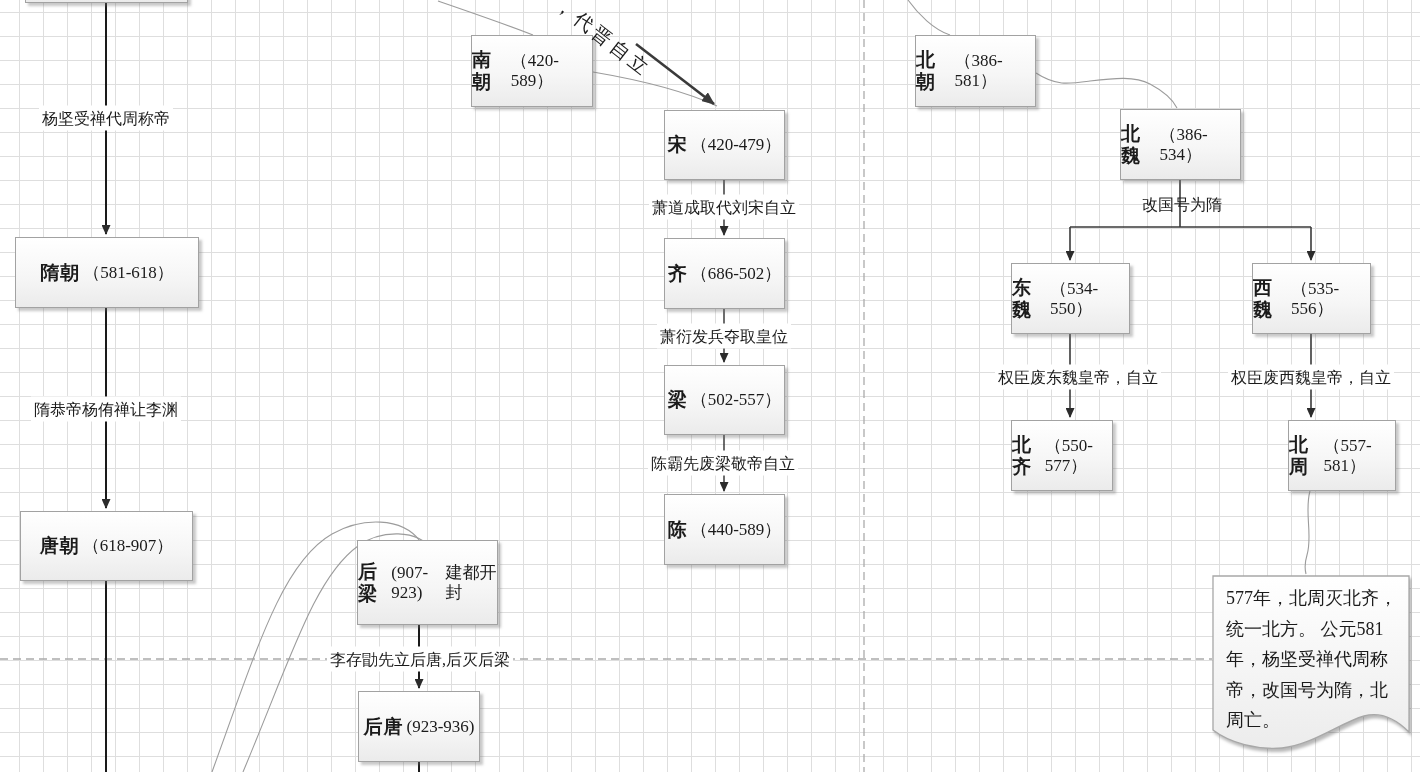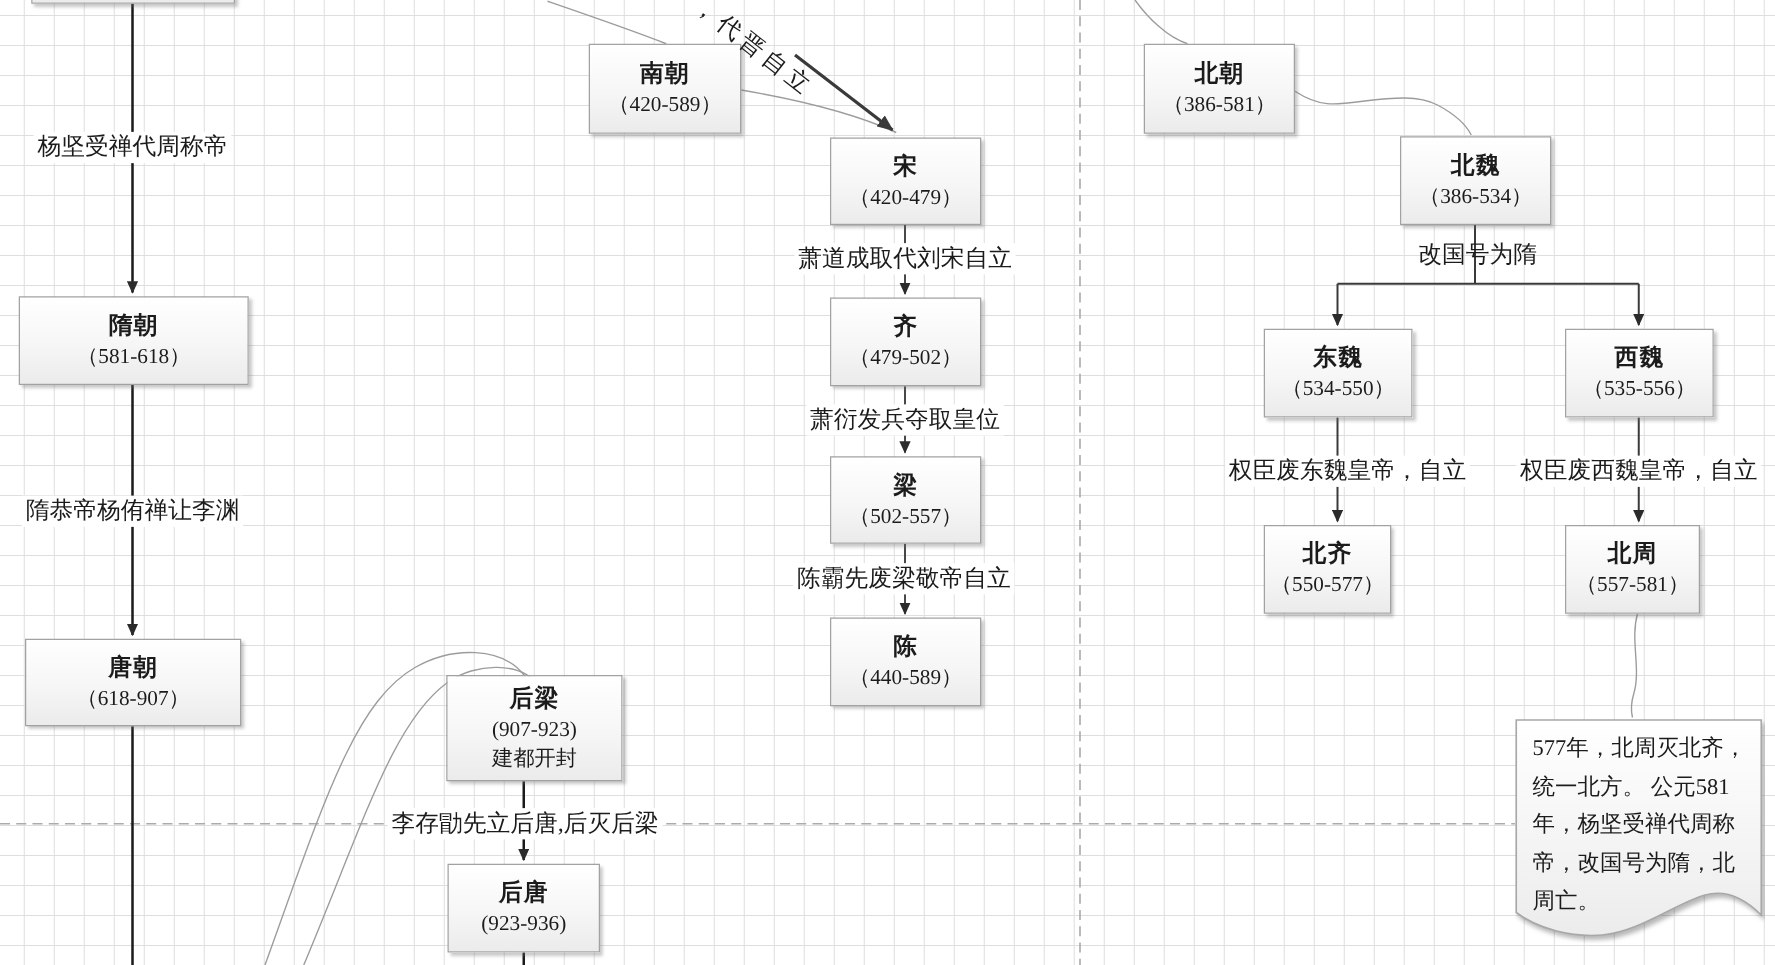--- a/index.html
+++ b/index.html
@@ -13,29 +13,29 @@
     background-position:19px 12px;
     font-family:"Liberation Serif","DejaVu Serif",serif;
     color:#1b1b1b;
   }
   svg.wires{position:absolute;left:0;top:0;z-index:1;}
   .node{
     position:absolute;z-index:2;
     border:1px solid #a2a2a2;
     background:linear-gradient(180deg,#ffffff 0%,#f6f6f6 55%,#ebebeb 100%);
     box-shadow:2.5px 2.5px 2.5px rgba(110,110,110,.38);
-    display:flex;flex-direction:column;justify-content:center;align-items:center;
+    display:flex;justify-content:center;align-items:center;
     box-sizing:border-box;gap:3px;
   }
   .nt{font-size:19px;font-weight:bold;letter-spacing:1px;line-height:22px;}
   .nd{font-size:17px;line-height:20px;}
   .ns{font-size:17px;line-height:20px;}
   .elabel{
     position:absolute;z-index:3;transform:translate(-50%,-50%);
-    font-size:19px;white-space:nowrap;background:#fff;padding:0 3px;line-height:25px;
+    font-size:16px;white-space:nowrap;background:#fff;padding:0 3px;line-height:25px;
   }
   .elabel.nobg{background:transparent;}
   .rlabel{
     position:absolute;z-index:3;left:566px;top:-8px;
     transform:rotate(38deg);transform-origin:0 0;
     font-size:19px;white-space:nowrap;letter-spacing:4px;
   }
   .note{position:absolute;z-index:2;}
   .note svg{position:absolute;left:0;top:0;}
   .note-text{
@@ -116,21 +116,21 @@
     <div class="nd">（420-589）</div>
   </div>
 
   <div class="node" style="left:664px;top:110px;width:121px;height:70px">
     <div class="nt">宋</div>
     <div class="nd">（420-479）</div>
   </div>
 
   <div class="node" style="left:664px;top:238px;width:121px;height:71px">
     <div class="nt">齐</div>
-    <div class="nd">（479-502）</div>
+    <div class="nd">（686-502）</div>
   </div>
 
   <div class="node" style="left:664px;top:365px;width:121px;height:70px">
     <div class="nt">梁</div>
     <div class="nd">（502-557）</div>
   </div>
 
   <div class="node" style="left:664px;top:494px;width:121px;height:71px">
     <div class="nt">陈</div>
     <div class="nd">（440-589）</div>
@@ -165,21 +165,21 @@
   <div class="node" style="left:1252px;top:263px;width:119px;height:71px">
     <div class="nt">西魏</div>
     <div class="nd">（535-556）</div>
   </div>
 
   <div class="node" style="left:1011px;top:420px;width:102px;height:71px">
     <div class="nt">北齐</div>
     <div class="nd">（550-577）</div>
   </div>
 
-  <div class="node" style="left:1252px;top:420px;width:108px;height:71px">
+  <div class="node" style="left:1288px;top:420px;width:108px;height:71px">
     <div class="nt">北周</div>
     <div class="nd">（557-581）</div>
   </div>
 
   <div class="elabel" style="left:106px;top:118px">杨坚受禅代周称帝</div>
   <div class="elabel" style="left:106px;top:409px">隋恭帝杨侑禅让李渊</div>
   <div class="elabel" style="left:420px;top:659px">李存勖先立后唐,后灭后梁</div>
   <div class="elabel" style="left:724px;top:207px">萧道成取代刘宋自立</div>
   <div class="elabel" style="left:724px;top:336px">萧衍发兵夺取皇位</div>
   <div class="elabel" style="left:723px;top:463px">陈霸先废梁敬帝自立</div>

